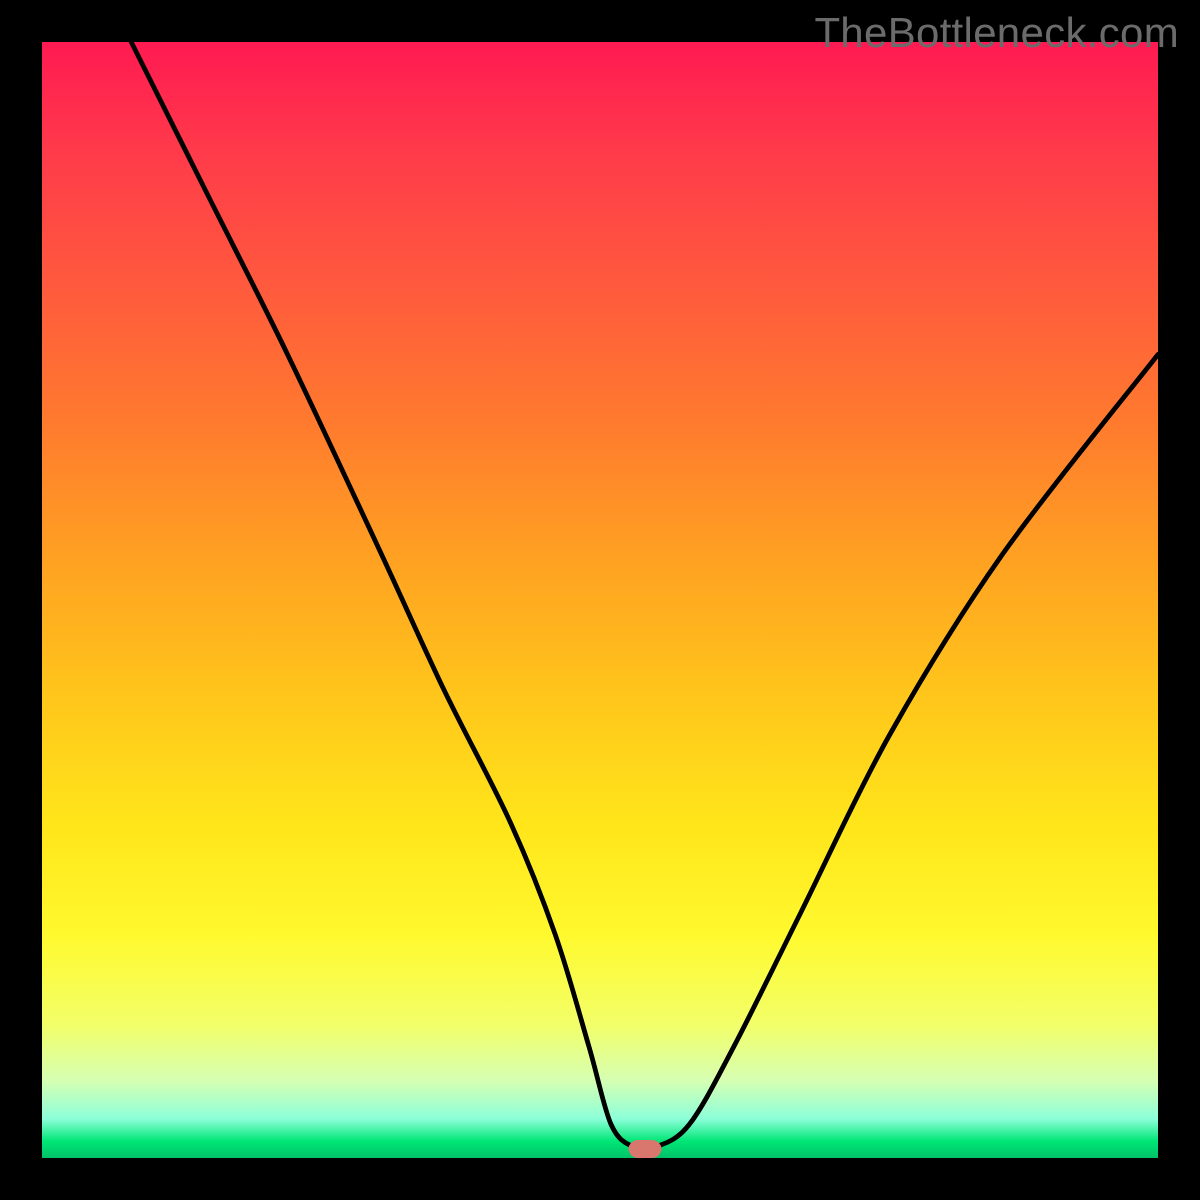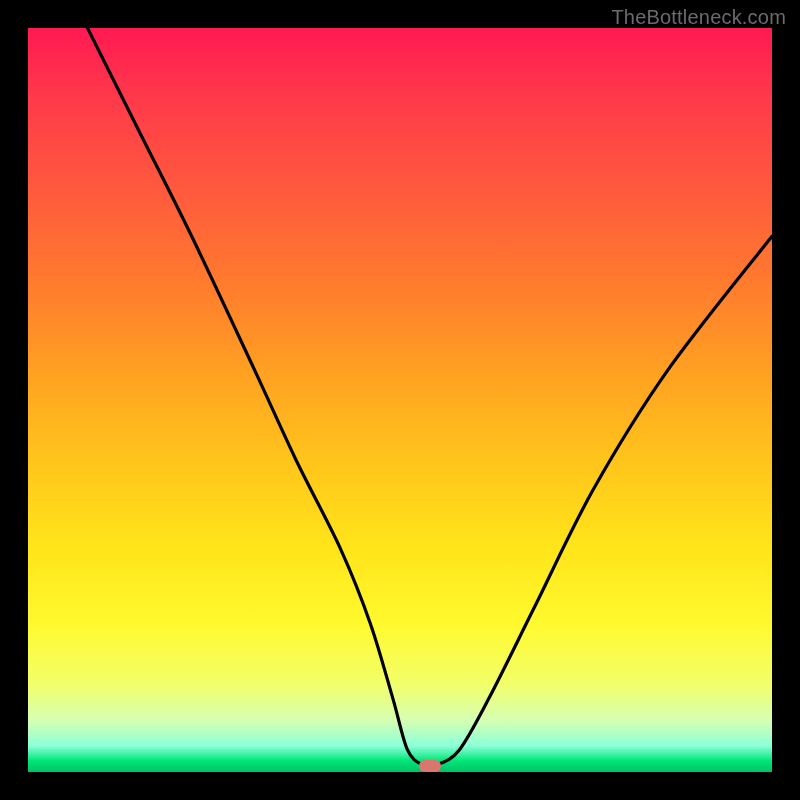--- a/index.html
+++ b/index.html
@@ -39,21 +39,21 @@
       #8cffd9 96.5%,
       #00e676 98.5%,
       #00c268 100%
     );
   }
   .attribution {
     position: absolute;
     top: 6px;
     right: 14px;
     color: #6b6b6b;
-    font-size: 20px;
+    font-size: 28px;
     font-weight: 400;
     letter-spacing: 0.2px;
     user-select: none;
   }
   svg.curve {
     position: absolute;
     left: 0;
     top: 0;
     width: 744px;
     height: 744px;

